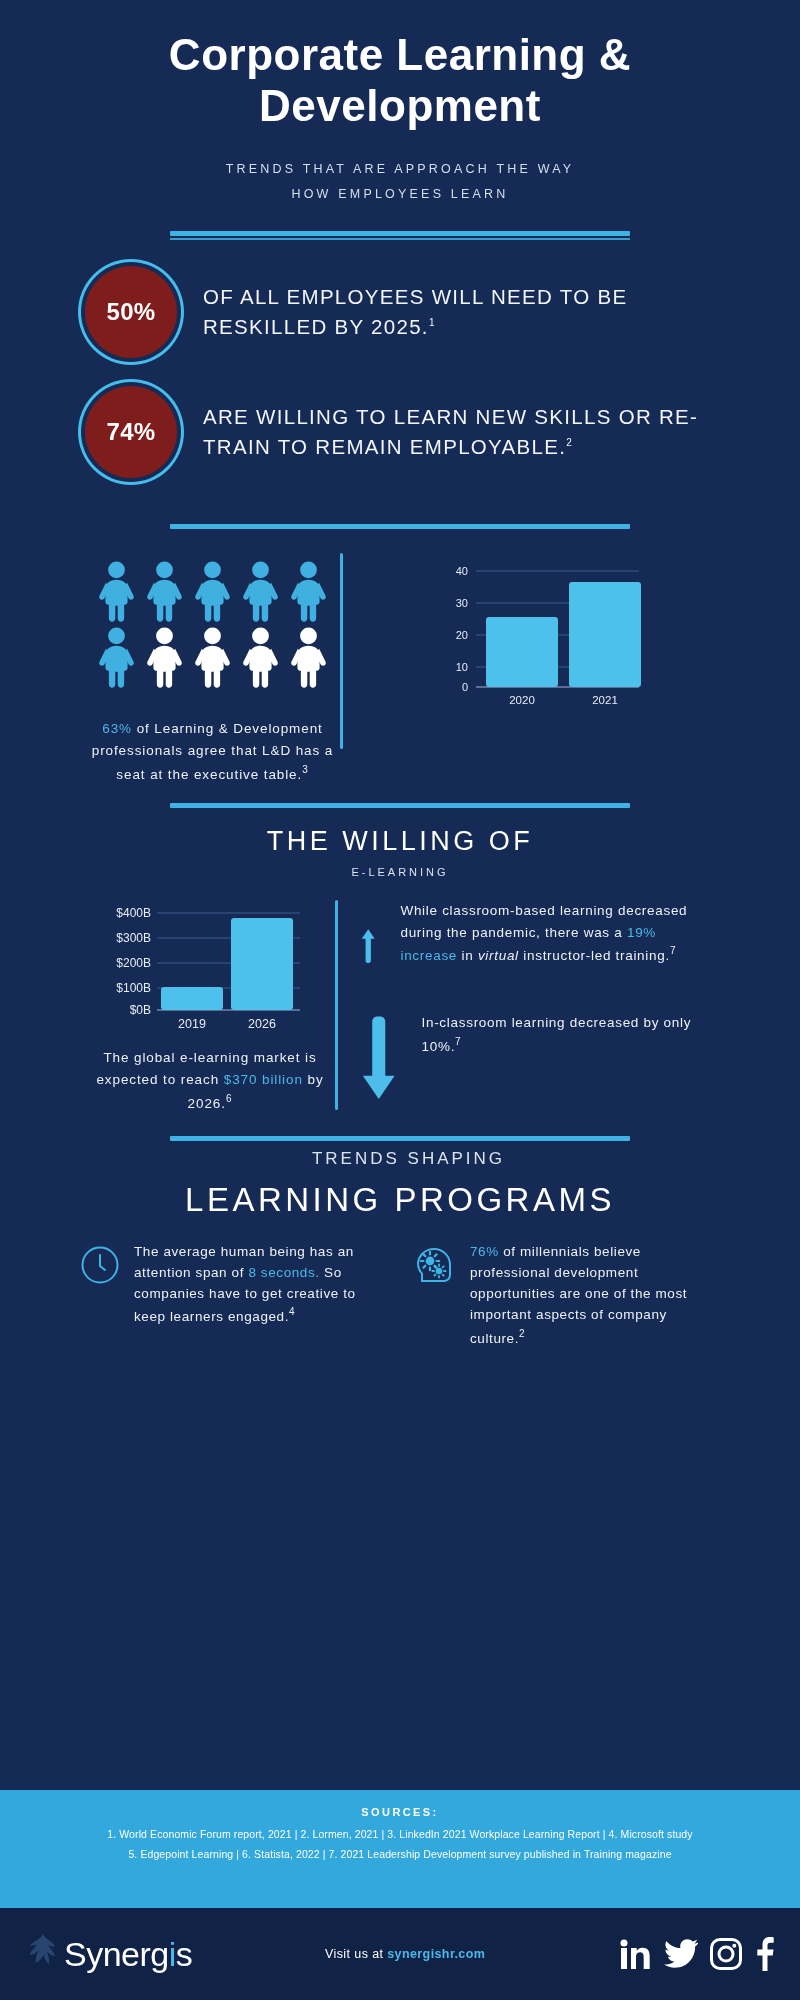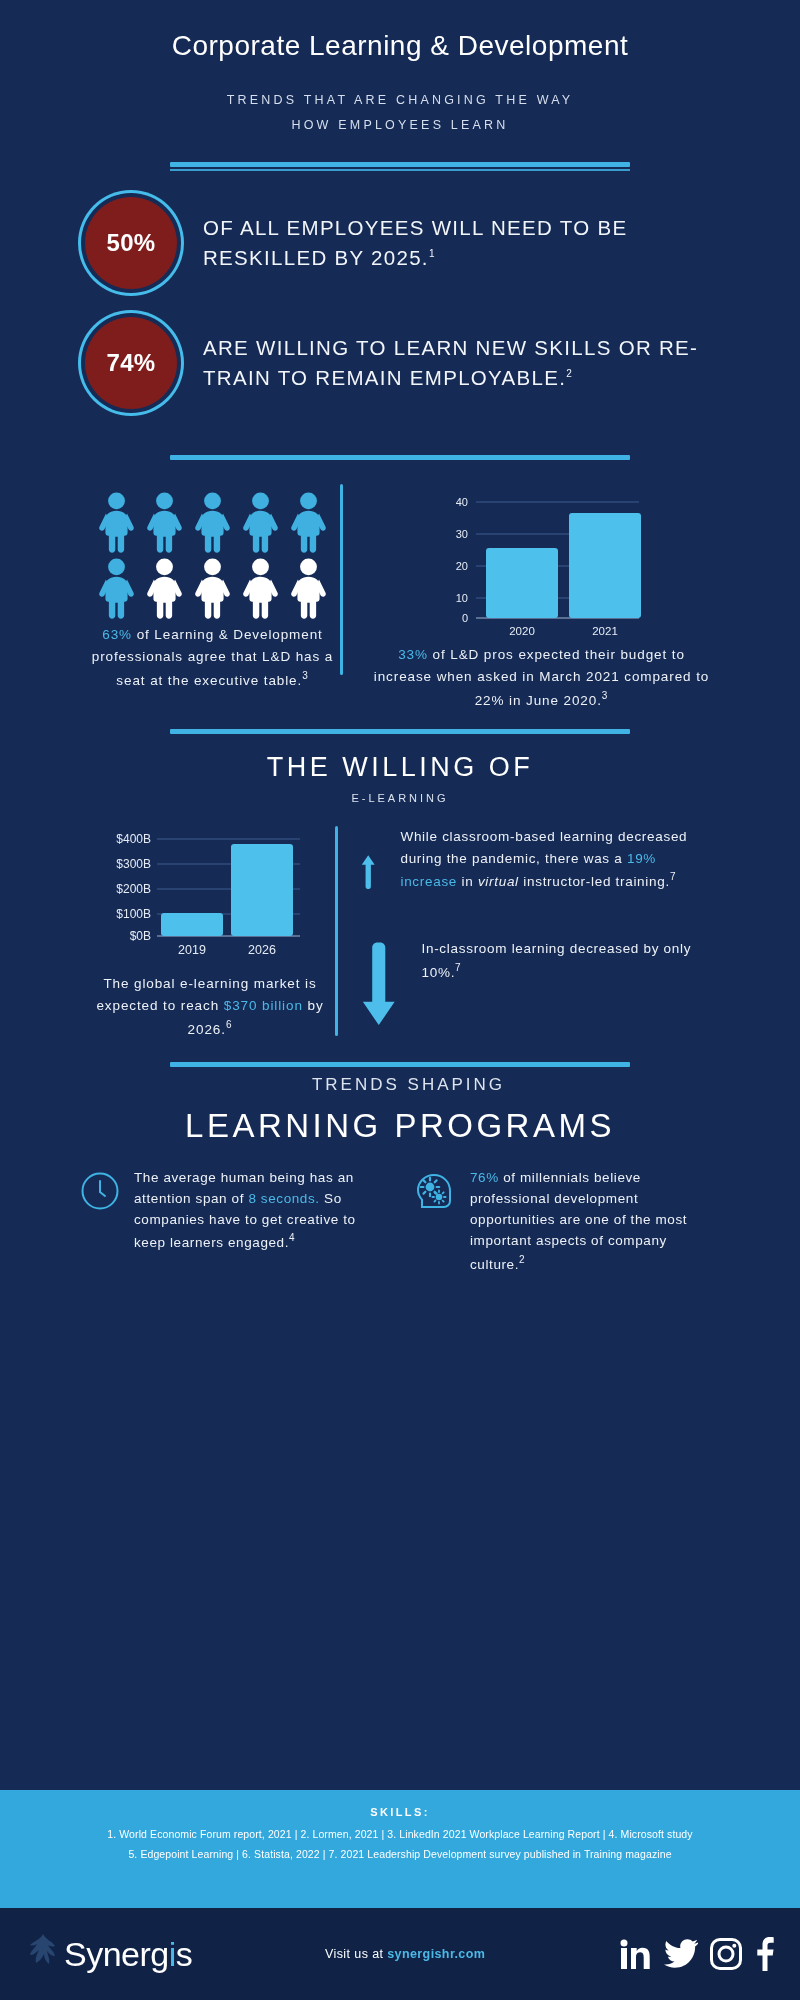--- a/index.html
+++ b/index.html
@@ -7,21 +7,21 @@
   body {
     width:800px; height:2000px; position:relative;
     font-family:"Liberation Sans", sans-serif;
     color:#ffffff; overflow:hidden;
   }
   .page { width:800px; height:2000px; background:#152a54; position:relative; }
 
   
   .header { padding-top:30px; text-align:center; }
   .title {
-    font-size:28px; font-weight:400; line-height:1.15;
+    font-size:44px; font-weight:700; line-height:1.15;
     letter-spacing:0.5px; color:#ffffff;
     padding:0 90px;
   }
   .subtitle {
     margin-top:26px; font-size:12.5px; letter-spacing:3.2px;
     line-height:2.0; color:#d6dfee; font-weight:400;
     padding:0 150px;
   }
 
   
@@ -55,21 +55,21 @@
   .twocol { display:flex; padding:24px 85px 0 85px; }
   .col-left { width:255px; }
   .col-right { flex:1; padding-left:28px; position:relative; }
   .vline {
     position:absolute; left:0; top:0; bottom:36px; width:3px;
     background:#3fb3e3; border-radius:2px;
   }
   .people { display:flex; flex-direction:column; align-items:center; gap:4px; margin-top:8px;}
   .people-row { display:flex; gap:3px; }
   .caption {
-    margin-top:4px; text-align:center; font-size:13.5px; line-height:1.62;
+    margin-top:29px; text-align:center; font-size:13.5px; line-height:1.62;
     letter-spacing:0.9px; color:#eef2f8;
   }
   .hl { color:#4bb9e8; }
 
   
   .sec-title {
     text-align:center; font-size:27px; letter-spacing:3.5px;
     color:#ffffff; font-weight:400; margin-top:18px;
   }
   .sec-sub {
@@ -117,21 +117,21 @@
   svg { display:block; }
 </style>
 </head>
 <body>
 
 <div class="page">
 
   <div class="header">
     <div class="title">Corporate Learning &amp; Development</div>
     <div class="subtitle">
-      <div>TRENDS THAT ARE CHANGING THE WAY</div>
+      <div>TRENDS THAT ARE APPROACH THE WAY</div>
       <div>HOW EMPLOYEES LEARN</div>
     </div>
   </div>
 
   <div class="divider-wrap" style="margin-top:24px;">
     <div class="divider thin-under"></div>
   </div>
 
   <div class="stats">
     <div class="stat-row">
@@ -230,23 +230,20 @@
         <line x1="42" y1="12" x2="205" y2="12" stroke="#3c5b8e" stroke-width="1"></line>
         <line x1="42" y1="44" x2="205" y2="44" stroke="#3c5b8e" stroke-width="1"></line>
         <line x1="42" y1="76" x2="205" y2="76" stroke="#3c5b8e" stroke-width="1"></line>
         <line x1="42" y1="108" x2="205" y2="108" stroke="#3c5b8e" stroke-width="1"></line>
         <line x1="42" y1="128" x2="205" y2="128" stroke="#9fb4d4" stroke-width="1"></line>
         <rect x="52" y="58" width="72" height="70" rx="3" fill="#4dc0ec"></rect>
         <rect x="135" y="23" width="72" height="105" rx="3" fill="#4dc0ec"></rect>
         <text x="88" y="145" fill="#e6ecf5" font-size="11.5" text-anchor="middle" font-family="Liberation Sans, sans-serif">2020</text>
         <text x="171" y="145" fill="#e6ecf5" font-size="11.5" text-anchor="middle" font-family="Liberation Sans, sans-serif">2021</text>
       </svg>
-      <div class="caption">
-        <span class="hl">33%</span><span> of L&amp;D pros expected their budget to increase when asked in March 2021 compared to 22% in June 2020.</span><span class="sup">3</span>
-      </div>
     </div>
   </div>
 
   <div class="divider-wrap" style="margin-top:18px;">
     <div class="divider"></div>
   </div>
 
   <div class="sec-title">THE WILLING OF</div>
   <div class="sec-sub">E-LEARNING</div>
 
@@ -323,21 +320,21 @@
           <path d="M27 21v-1.6M27 32.6V31M32 26h1.6M20.4 26H22M30.6 22.4l1.1-1.1M22.4 30.6l1.1-1.1M30.6 29.6l1.1 1.1M22.4 21.4l1.1 1.1"></path>
         </g>
       </svg>
       <div class="trend-txt">
         <span class="hl">76%</span><span> of millennials believe professional development opportunities are one of the most important aspects of company culture.</span><span class="sup">2</span>
       </div>
     </div>
   </div>
 
   <div class="sources">
-    <div class="src-head">SKILLS:</div>
+    <div class="src-head">SOURCES:</div>
     <div class="src-line">1. World Economic Forum report, 2021 | 2. Lormen, 2021 | 3. LinkedIn 2021 Workplace Learning Report | 4. Microsoft study</div>
     <div class="src-line" style="margin-top:0;">5. Edgepoint Learning | 6. Statista, 2022 | 7.  2021 Leadership Development survey published in Training magazine</div>
   </div>
 
   <div class="footer">
     <div class="logo">
       <svg width="34" height="44" viewBox="0 0 34 44">
         <path d="M17 2c3 6 9 7 12 12-2 1-5 .5-7-1 2 4 6 6 7 11-3 0-6-2-8-5 1 5 3 8 2 13-3-2-5-6-5-10-2 4-4 7-8 9-1-5 1-9 3-13-3 3-6 5-9 5 1-5 5-7 7-11-2 1.5-5 2-7 1C8 9 14 8 17 2z" fill="#27456f"></path>
       </svg>
       <div class="logo-word"><span class="g">Synerg</span><span class="i">i</span><span class="g">s</span></div>

